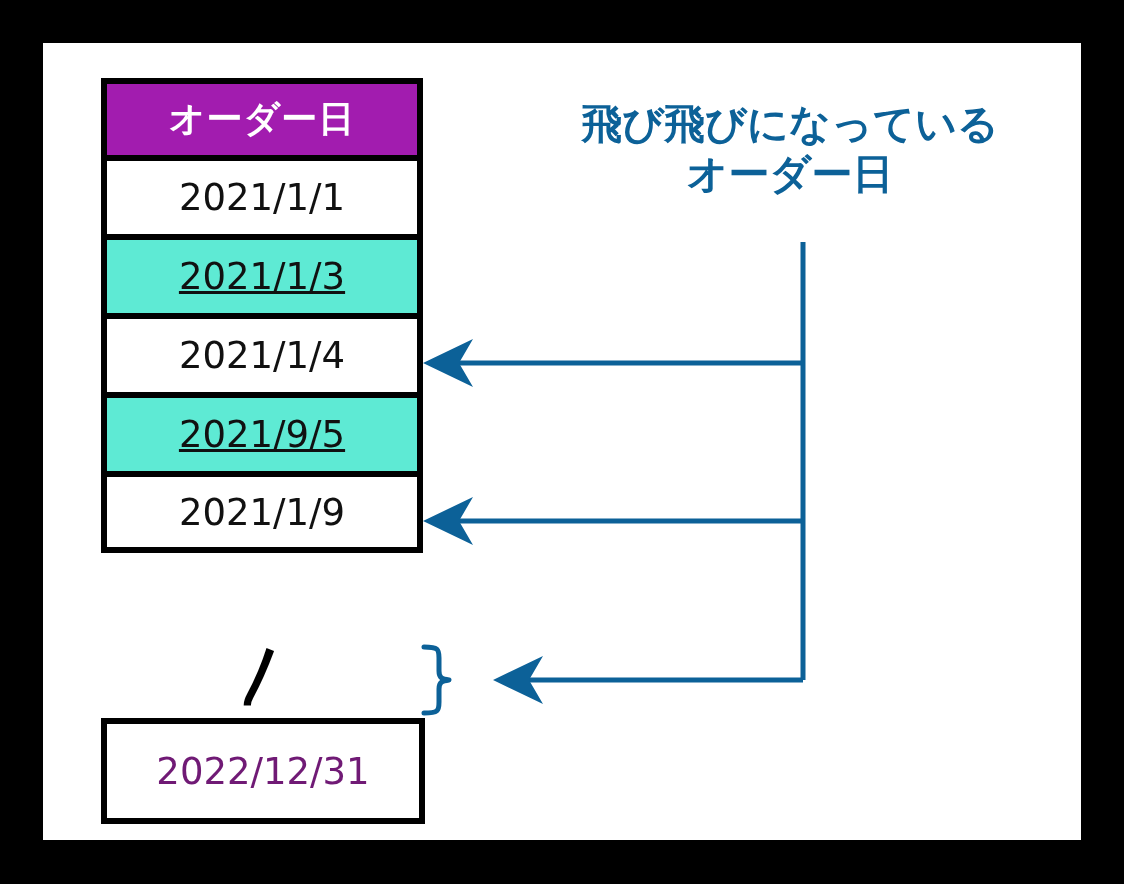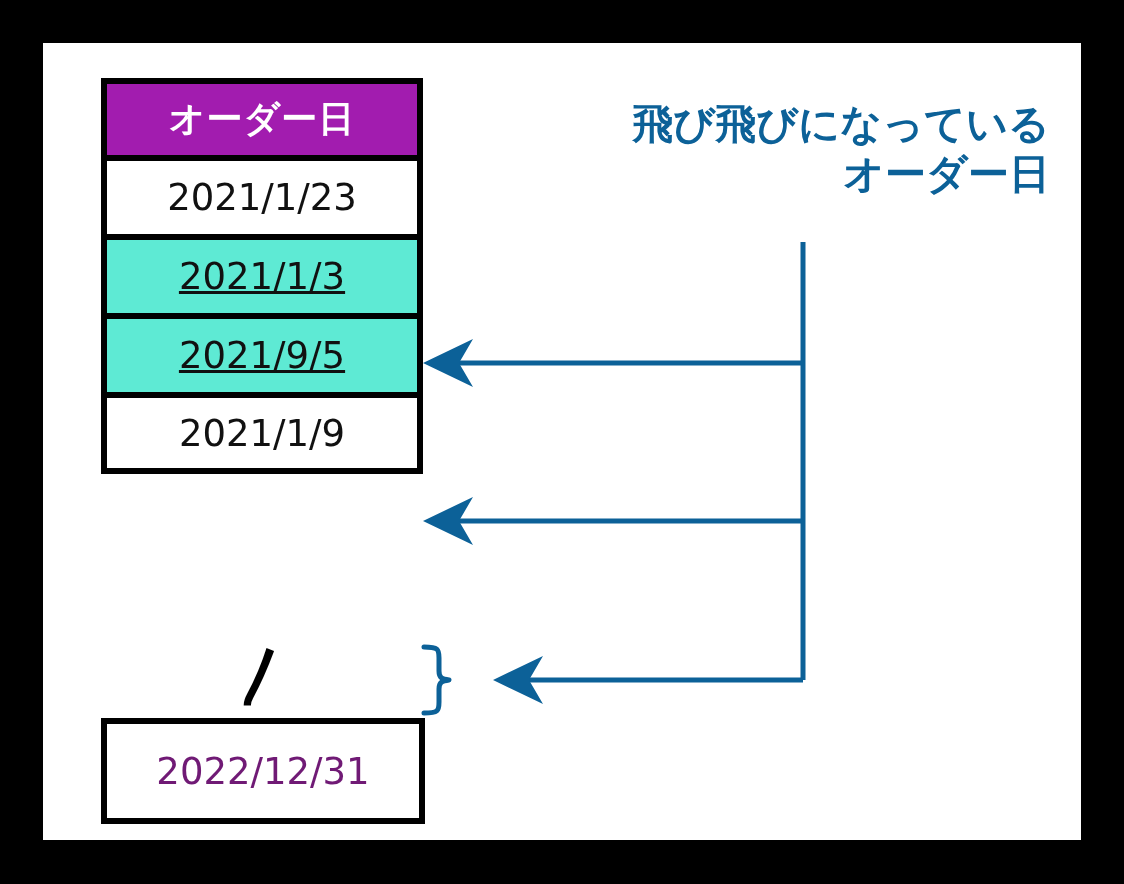--- a/index.html
+++ b/index.html
@@ -104,21 +104,21 @@
     font-size: 37px;
     color: #701a75;
   }
 
   
   #annotation {
     position: absolute;
     left: 487px;   
     top: 56px;     
     width: 520px;
-    text-align: right;
+    text-align: center;
     color: #0C6198;
     font-weight: bold;
     font-size: 41px;
     line-height: 1.22;
     letter-spacing: 0px;
   }
   #annotation .line { display: block; }
 
   
   #connectors {
@@ -133,24 +133,25 @@
 </head>
 <body>
 
 <div id="stage">
   <div id="canvas">
 
     <div id="order-table">
       <div class="tbl-cell header">オーダー日</div>
 
 
-      <div class="tbl-cell">2021/1/23</div>
+      <div class="tbl-cell">2021/1/1</div>
 
       <div class="tbl-cell shaded">2021/1/3</div>
 
+      <div class="tbl-cell">2021/1/4</div>
 
       <div class="tbl-cell shaded">2021/9/5</div>
 
       <div class="tbl-cell">2021/1/9</div>
     </div>
 
     <div id="break-row">
       <span id="break-mark">〳</span>
     </div>
 

